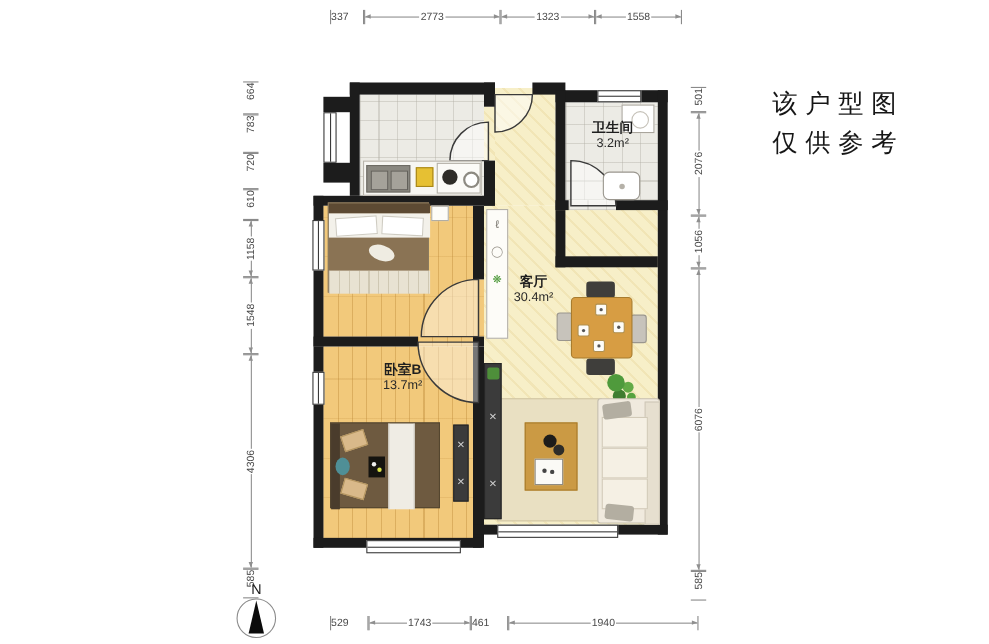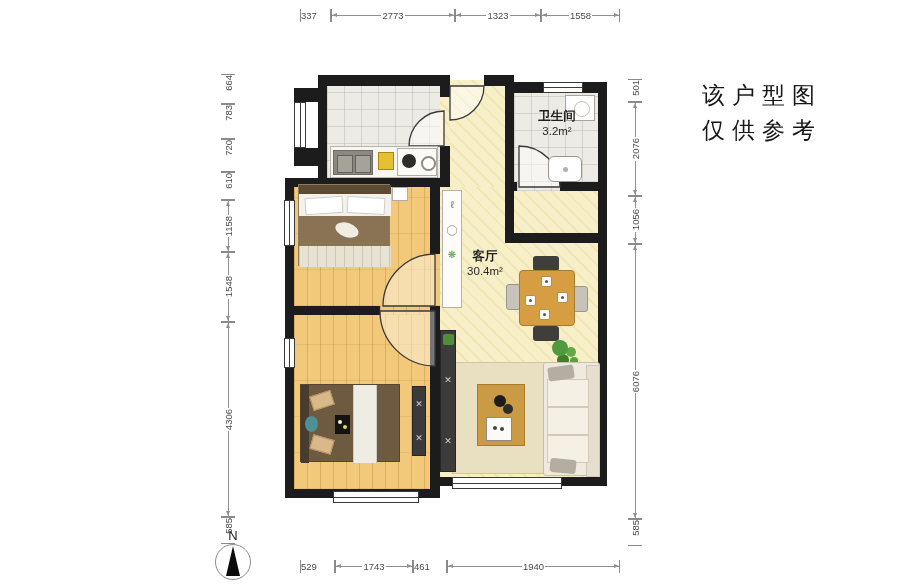--- a/index.html
+++ b/index.html
@@ -209,20 +209,24 @@
   </div>
 
   <div class="room-label" style="left:520px;top:108px;">
      <span class="rn">卫生间</span>
      <span class="ra">3.2m²</span>
   </div>
   <div class="room-label" style="left:448px;top:248px;">
      <span class="rn">客厅</span>
      <span class="ra">30.4m²</span>
   </div>
+  <div class="room-label" style="left:329px;top:328px;">
+     <span class="rn">卧室B</span>
+     <span class="ra">13.7m²</span>
+  </div>
 
   <div class="dim-row" style="left:300px;top:9px;">
      <div class="dsh" style="width:31px;">
         <span class="dtxt">337</span>
       </div>
      <div class="dsh" style="width:124px;">
         <span class="hl l"></span>
         <span class="dtxt">2773</span>
         <span class="hl r"></span>
       </div>
@@ -235,21 +239,21 @@
         <span class="hl l"></span>
         <span class="dtxt">1558</span>
         <span class="hl r"></span>
       </div>
   </div>
 
   <div class="dim-row" style="left:300px;top:560px;">
      <div class="dsh" style="width:35px;">
         <span class="dtxt">529</span>
       </div>
-     <div class="dsh" style="width:78px;">
+     <div class="dsh" style="width:93px;">
         <span class="hl l"></span>
         <span class="dtxt">1743</span>
         <span class="hl r"></span>
       </div>
      <div class="dsh" style="width:34px;">
         <span class="dtxt">461</span>
       </div>
      <div class="dsh" style="width:173px;">
         <span class="hl l"></span>
         <span class="dtxt">1940</span>

